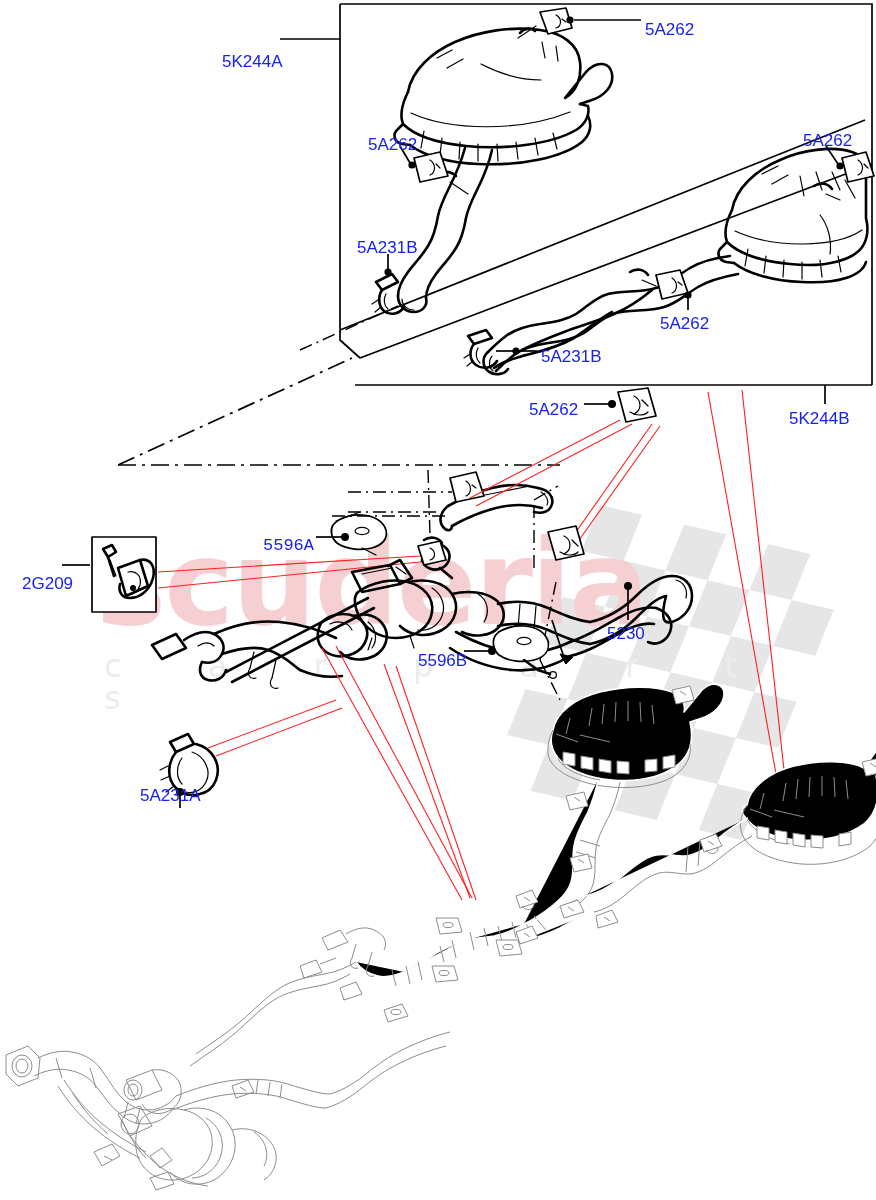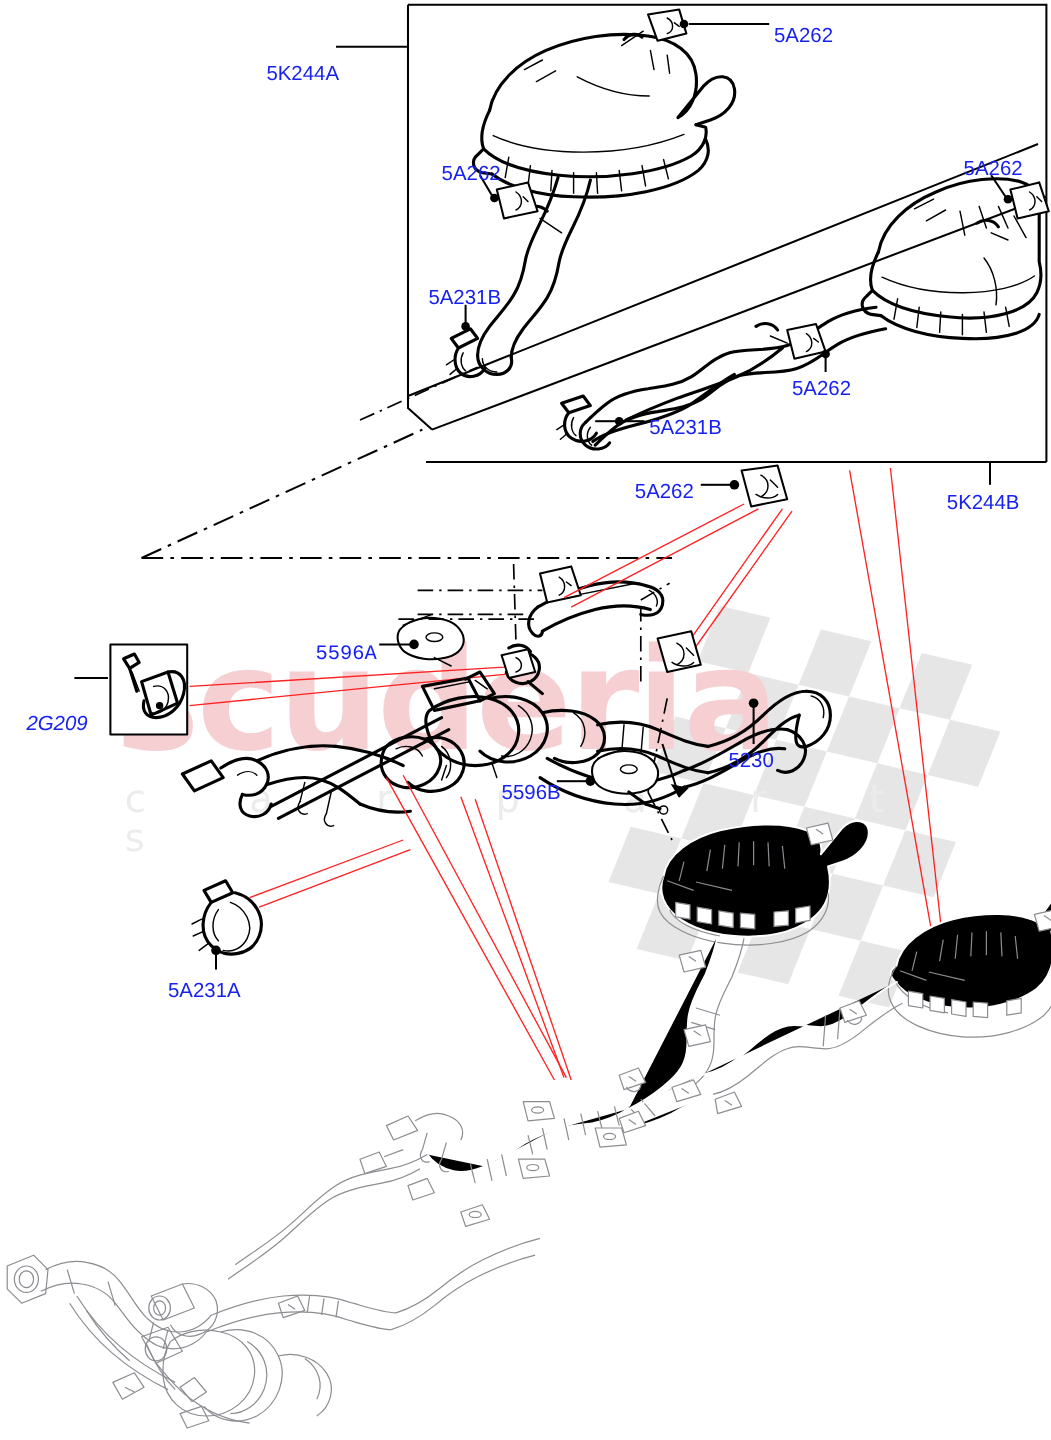--- a/index.html
+++ b/index.html
@@ -876,19 +876,19 @@
     <div class="label" style="left:222px; top:33px;margin-top:20px;">5K244A</div>
     <div class="label" style="left:645px; top:21px;">5A262</div>
     <div class="label" style="left:368px; top:136px;">5A262</div>
     <div class="label" style="left:803px; top:132px;">5A262</div>
     <div class="label" style="left:357px; top:239px;">5A231B</div>
     <div class="label" style="left:660px; top:315px;">5A262</div>
     <div class="label" style="left:541px; top:348px;">5A231B</div>
     <div class="label" style="left:789px; top:410px;text-align:center;">5K244B</div>
     <div class="label" style="left:529px; top:401px;">5A262</div>
     <div class="label" style="left:263px; top:537px;font-family:Liberation Mono, monospace;">5596A</div>
-    <div class="label" style="left:22px;  top:594px;font-style:italic;">2G209</div>
+    <div class="label" style="left:22px;  top:575px;">2G209</div>
     <div class="label" style="left:607px; top:625px;">5230</div>
     <div class="label" style="left:418px; top:652px;text-align:right;">5596B</div>
-    <div class="label" style="left:140px; top:817px;">5A231A</div>
+    <div class="label" style="left:140px; top:787px;">5A231A</div>
   </div>
 
 </div>
 
 </body></html>

